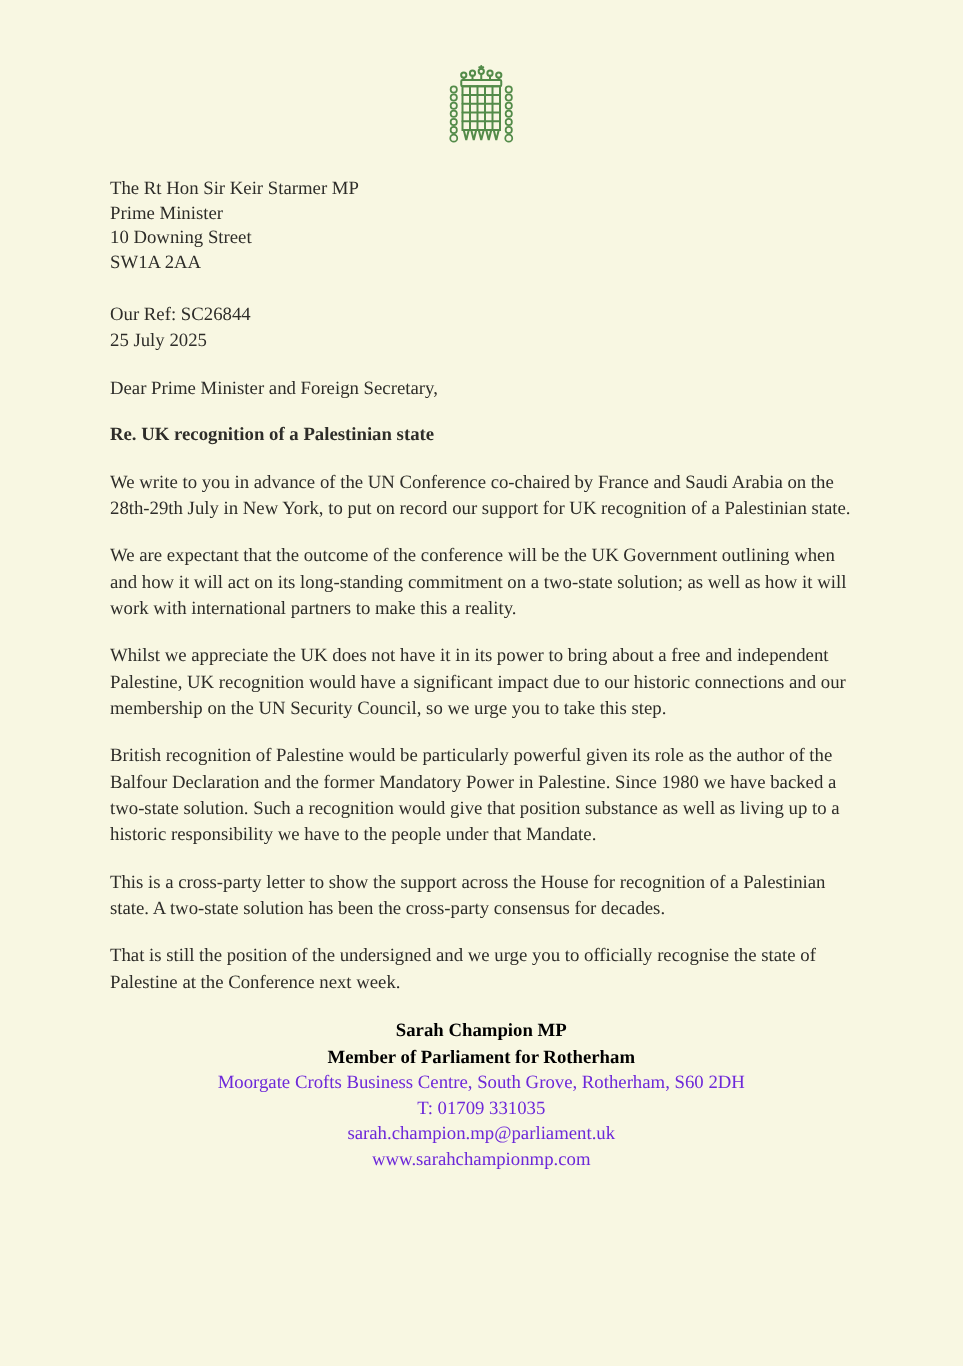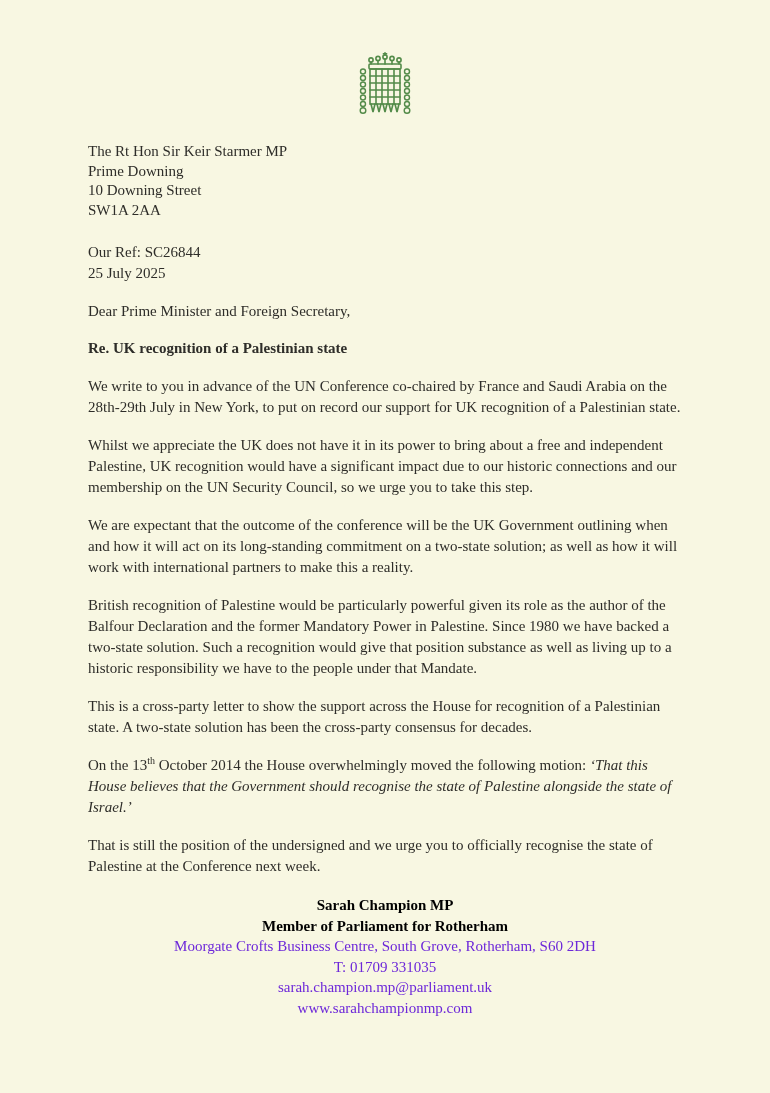--- a/index.html
+++ b/index.html
@@ -116,41 +116,40 @@
         <path d="M23 52 L25 60 L27 52"></path>
         <path d="M29 52 L31 60 L33 52"></path>
         <path d="M35 52 L37 60 L39 52"></path>
         <path d="M41 52 L43 60 L45 52"></path>
       </svg>
     </span>
   </div>
 
   <div class="recipient">
     <div>The Rt Hon Sir Keir Starmer MP</div>
-    <div>Prime Downing</div>
+    <div>Prime Minister</div>
     <div>10 Downing Street</div>
     <div>SW1A 2AA</div>
   </div>
 
   <div class="refrow">
     <span>Our Ref: SC26844</span>
     <span>25 July 2025</span>
   </div>
 
   <p class="salutation body-para">Dear Prime Minister and Foreign Secretary,</p>
 
   <p class="subject">Re. UK recognition of a Palestinian state</p>
 
   <p class="body-para">We write to you in advance of the UN Conference co-chaired by France and Saudi Arabia on the 28th-29th July in New York, to put on record our support for UK recognition of a Palestinian state.</p>
+  <p class="body-para">We are expectant that the outcome of the conference will be the UK Government outlining when and how it will act on its long-standing commitment on a two-state solution; as well as how it will work with international partners to make this a reality.</p>
   <p class="body-para">Whilst we appreciate the UK does not have it in its power to bring about a free and independent Palestine, UK recognition would have a significant impact due to our historic connections and our membership on the UN Security Council, so we urge you to take this step.</p>
-  <p class="body-para">We are expectant that the outcome of the conference will be the UK Government outlining when and how it will act on its long-standing commitment on a two-state solution; as well as how it will work with international partners to make this a reality.</p>
   <p class="body-para">British recognition of Palestine would be particularly powerful given its role as the author of the Balfour Declaration and the former Mandatory Power in Palestine. Since 1980 we have backed a two-state solution. Such a recognition would give that position substance as well as living up to a historic responsibility we have to the people under that Mandate.</p>
   <p class="body-para">This is a cross-party letter to show the support across the House for recognition of a Palestinian state. A two-state solution has been the cross-party consensus for decades.</p>
 
-  <p class="body-para"><span>On the 13</span><sup>th</sup><span> October 2014 the House overwhelmingly moved the following motion: </span><span class="quote-italic">‘That this House believes that the Government should recognise the state of Palestine alongside the state of Israel.’</span></p>
 
   <p class="body-para">That is still the position of the undersigned and we urge you to officially recognise the state of Palestine at the Conference next week.</p>
 
   <div class="footer">
     <div class="f-name">Sarah Champion MP</div>
     <div class="f-role">Member of Parliament for Rotherham</div>
     <div class="f-contact">Moorgate Crofts Business Centre, South Grove, Rotherham, S60 2DH</div>
     <div class="f-contact">T: 01709 331035</div>
     <div class="f-contact">sarah.champion.mp@parliament.uk</div>
     <div class="f-contact">www.sarahchampionmp.com</div>

